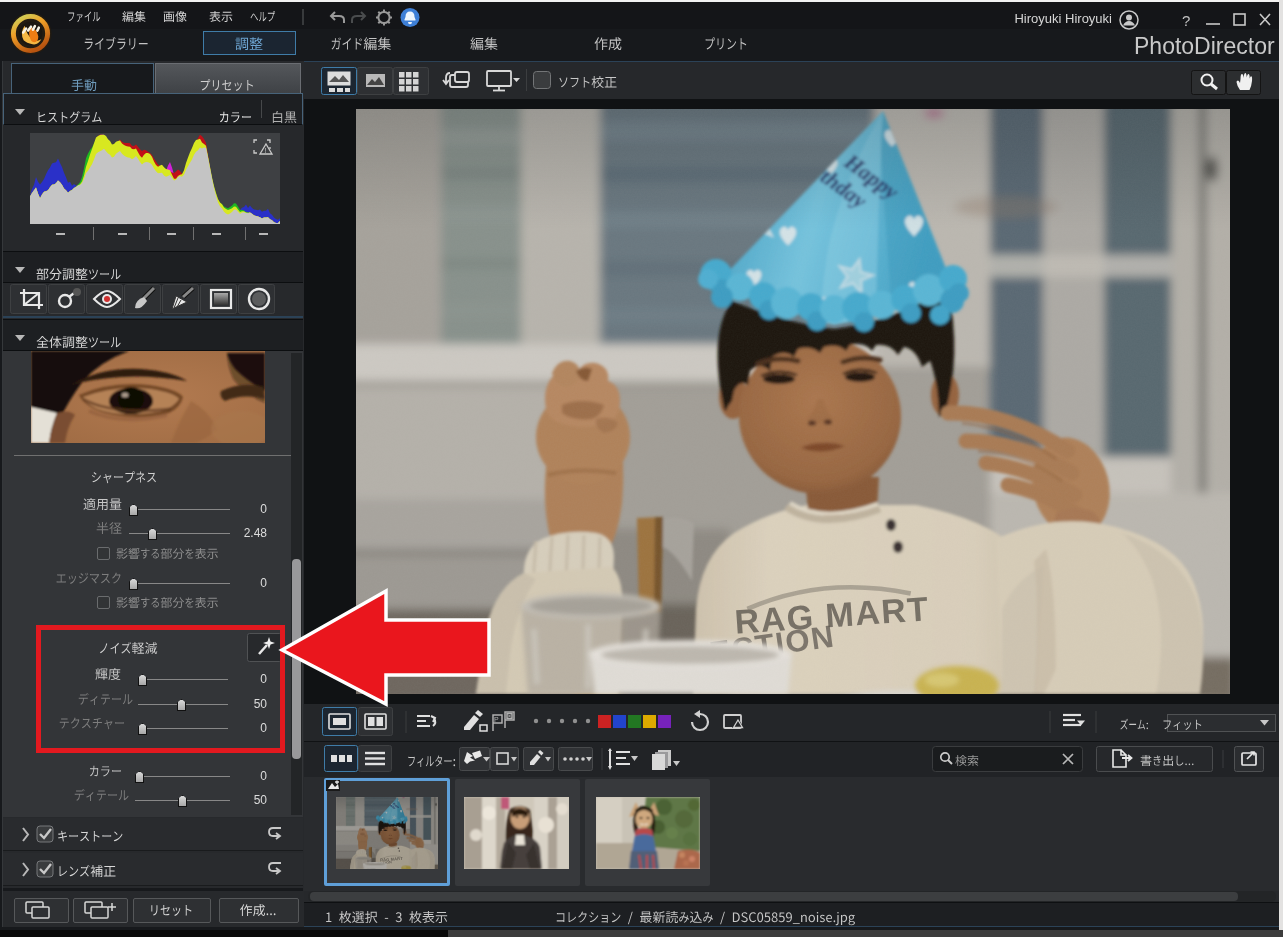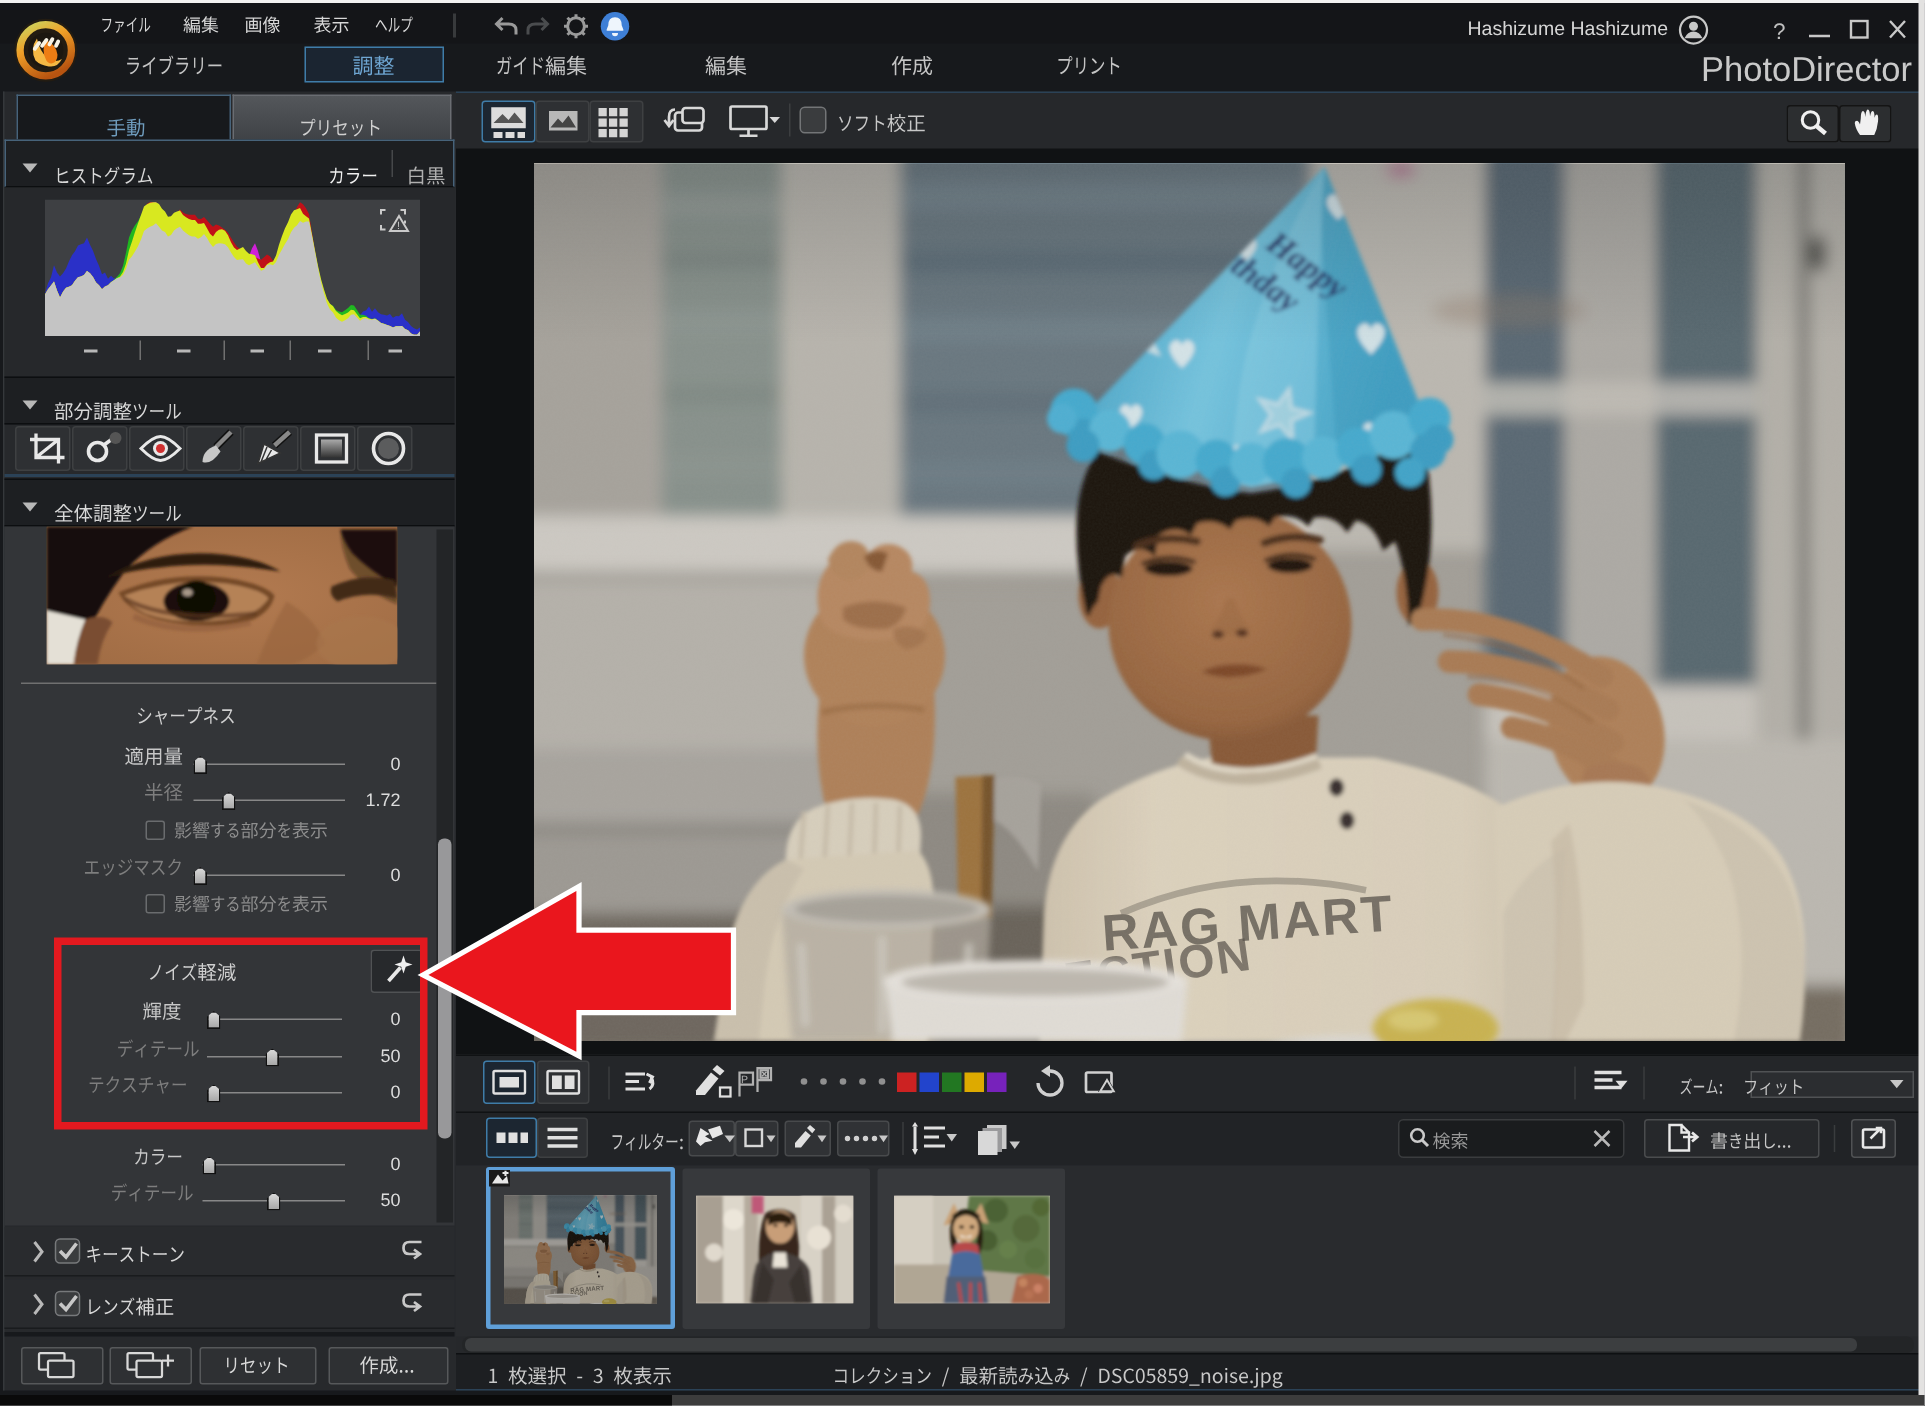--- a/index.html
+++ b/index.html
@@ -51,21 +51,21 @@
 <line x1="78.3" y1="4.8" x2="80.2" y2="6.7"></line>
       <line x1="87.8" y1="14.3" x2="89.7" y2="16.2"></line>
 <line x1="78.3" y1="16.2" x2="80.2" y2="14.3"></line>
       <line x1="87.8" y1="6.7" x2="89.7" y2="4.8"></line>
     </g>
 <circle cx="84" cy="10.5" r="2.2" fill="#141518"></circle>
 <circle cx="110" cy="10.5" r="9.5" fill="#3e7fd6"></circle>
 <path d="M110 4.5 Q114.5 4.5 114.5 10 L115.5 12.5 Q116 13.5 115 13.5 L105 13.5 Q104 13.5 104.5 12.5 L105.5 10 Q105.5 4.5 110 4.5Z" fill="#eef5fc"></path>
 <path d="M108 15 L112 15 Q112 17.2 110 17.2 Q108 17.2 108 15Z" fill="#eef5fc"></path>
 </svg>
-<div class="abs" style="left:950px;top:11px;width:162px;text-align:right;font-size:13px;color:#d6d6d6">Hashizume Hashizume</div>
+<div class="abs" style="left:950px;top:11px;width:162px;text-align:right;font-size:13px;color:#d6d6d6">Hiroyuki Hiroyuki</div>
 <svg class="abs" style="left:1118px;top:8px" width="160" height="24" viewBox="0 0 160 24">
 <circle cx="11" cy="12" r="9" fill="none" stroke="#c8c8c8" stroke-width="1.5"></circle>
 <circle cx="11" cy="9.5" r="3" fill="#c8c8c8"></circle>
     <path d="M5 17.5 Q7 13 11 13 Q15 13 17 17.5 Z" fill="#c8c8c8"></path>
 <text x="64" y="18" font-size="15" fill="#c0c0c0">?</text>
 <line x1="88" y1="16" x2="102" y2="16" stroke="#c8c8c8" stroke-width="1.6"></line>
 <rect x="116" y="6" width="11" height="11" fill="none" stroke="#c8c8c8" stroke-width="1.6"></rect>
 <path d="M142 6 L152 17 M152 6 L142 17" stroke="#c8c8c8" stroke-width="1.6"></path>
 </svg>
 <div class="abs" style="left:203px;top:31px;width:93px;height:24px;border:1px solid #3f7ca8;background:#1b2531"></div>
@@ -199,21 +199,21 @@
 <path d="M160 50 Q178 60 186 78 Q176 88 164 92 L140 92 Q148 70 160 50Z" fill="#96643c" opacity="0.6"></path>
 <ellipse cx="210" cy="78" rx="30" ry="18" fill="#a8764c" opacity="0.6"></ellipse>
 </g>
   </svg>
 <div class="abs" style="left:14px;top:455px;width:277px;height:1px;background:#707070"></div>
 <div class="track" style="left:129px;top:509px;width:101px"></div>
 <div class="handle" style="left:129px;top:504px"></div>
 <div class="val" style="left:233px;top:502px">0</div>
 <div class="track" style="left:129px;top:533px;width:101px"></div>
 <div class="handle" style="left:148px;top:528px"></div>
-<div class="val" style="left:233px;top:526px">1.72</div>
+<div class="val" style="left:233px;top:526px">2.48</div>
 <div class="cbx" style="left:97px;top:547px"></div>
 <div class="track" style="left:129px;top:583px;width:101px"></div>
 <div class="handle" style="left:129px;top:578px"></div>
 <div class="val" style="left:233px;top:576px">0</div>
 <div class="cbx" style="left:97px;top:596px"></div>
 <div class="abs" style="left:36px;top:625px;width:249px;height:128px;border:5px solid #e3191f;z-index:55"></div>
 <svg class="abs" style="left:247px;top:633px" width="35" height="29" viewBox="0 0 35 29">
 <rect x="0.5" y="0.5" width="34" height="28" rx="2" fill="#27292c" stroke="#505254"></rect>
 <line x1="12" y1="21" x2="20" y2="12" stroke="#e8e8e8" stroke-width="2.5"></line>
 <path d="M22 4 L23.5 8.5 L28 10 L23.5 11.5 L22 16 L20.5 11.5 L16 10 L20.5 8.5Z" fill="#f0f0f0"></path>

